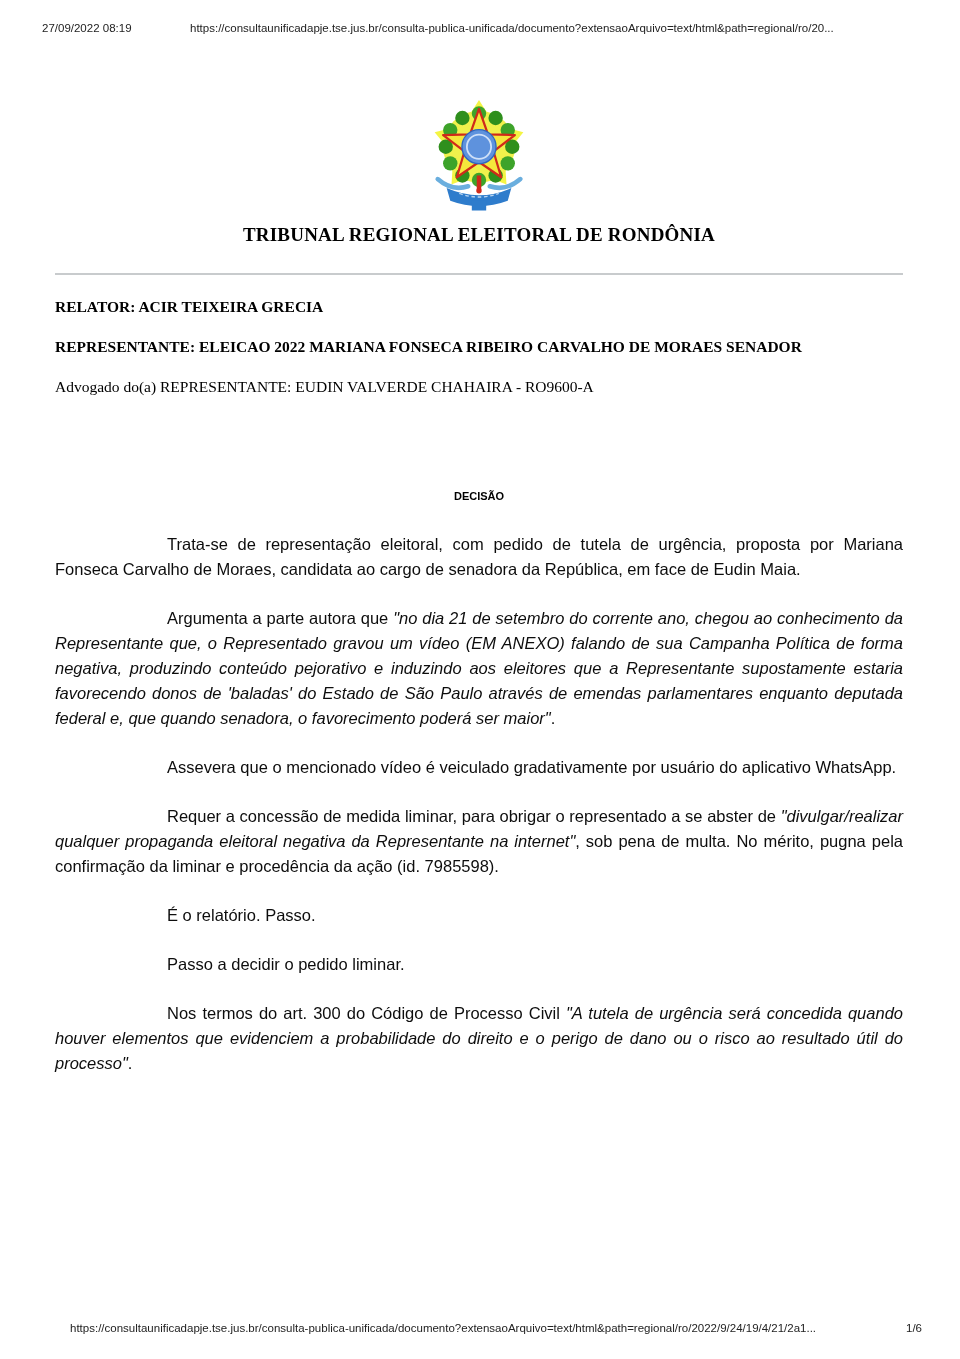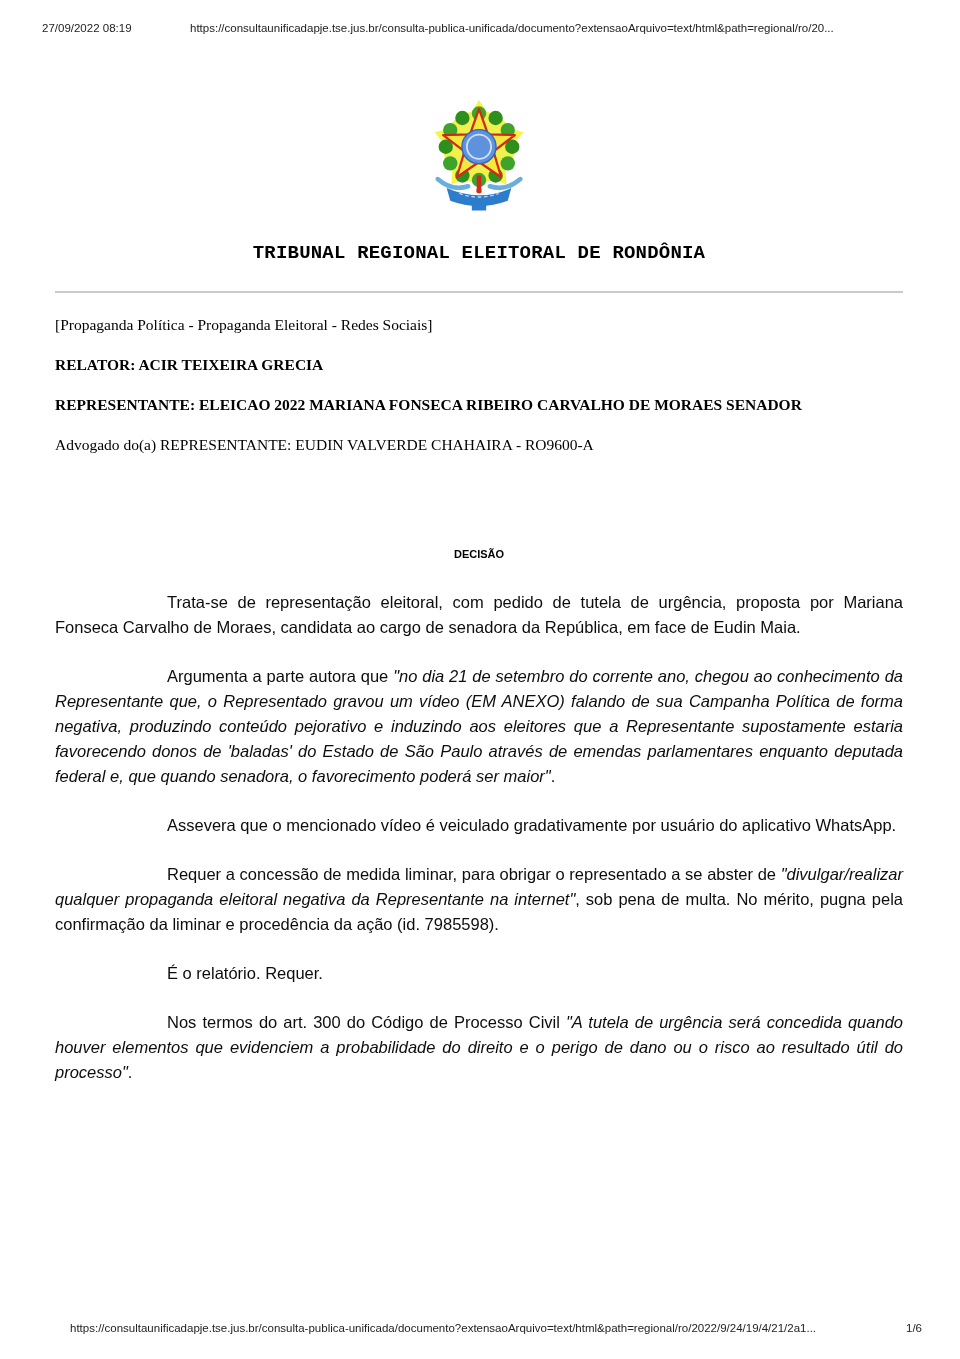--- a/index.html
+++ b/index.html
@@ -29,23 +29,23 @@
   .print-footer .pf-url  { position: absolute; left: 70px; right: 90px; white-space: nowrap; overflow: hidden; }
   .print-footer .pf-page { position: absolute; right: 38px; white-space: nowrap; }
 
   
   .doc { padding: 100px 57px 0 55px; }
 
   .emblem-wrap { text-align: center; height: 115px; }
   .emblem-wrap svg { display: inline-block; }
 
   .court-title {
-    margin-top: 27px;
+    margin-top: 9px;
     text-align: center;
-    font-family: Liberation Mono, monospace;
+    font-family: Liberation Serif, serif;
     font-weight: bold;
     font-size: 19px;
     letter-spacing: 0.2px;
     color: #000;
   }
   .title-rule {
     border: none;
     border-top: 2px solid #c8cbcd;
     margin-top: 27px;
     margin-bottom: 22px;
@@ -120,33 +120,33 @@
         <path d="M24,98 Q60,114 96,98 L92,112 Q60,124 28,112 Z" fill="#2e7ccc"></path>
         <rect x="52" y="112" width="16" height="11" fill="#2e7ccc"></rect>
         <path d="M38,104 Q60,112 82,104" stroke="#bcd7f2" stroke-width="1.5" fill="none" stroke-dasharray="4 3"></path>
       </svg>
     </div>
 
     <h1 class="court-title">TRIBUNAL REGIONAL ELEITORAL DE RONDÔNIA</h1>
     <hr class="title-rule">
 
     <div class="case-block">
-      <div class="case-line">[Propaganda Política - Propaganda Eleitoral - Redes Sociais]</div>
       <div class="case-line bold">RELATOR: ACIR TEIXEIRA GRECIA</div>
       <div class="case-line bold">REPRESENTANTE: ELEICAO 2022 MARIANA FONSECA RIBEIRO CARVALHO DE MORAES SENADOR</div>
       <div class="case-line">Advogado do(a) REPRESENTANTE: EUDIN VALVERDE CHAHAIRA - RO9600-A</div>
     </div>
 
     <h2 class="decision-heading">DECISÃO</h2>
     <div class="decision-body">
         <p><span>Trata-se de representação eleitoral, com pedido de tutela de urgência, proposta por Mariana Fonseca Carvalho de Moraes, candidata ao cargo de senadora da República, em face de Eudin Maia.</span></p>
         <p><span>Argumenta a parte autora que </span><span style="font-style: italic;">"no dia 21 de setembro do corrente ano, chegou ao conhecimento da Representante que, o Representado gravou um vídeo (EM ANEXO) falando de sua Campanha Política de forma negativa, produzindo conteúdo pejorativo e induzindo aos eleitores que a Representante supostamente estaria favorecendo donos de 'baladas' do Estado de São Paulo através de emendas parlamentares enquanto deputada federal e, que quando senadora, o favorecimento poderá ser maior"</span><span>.</span></p>
         <p><span>Assevera que o mencionado vídeo é veiculado gradativamente por usuário do aplicativo WhatsApp.</span></p>
         <p><span>Requer a concessão de medida liminar, para obrigar o representado a se abster de </span><span style="font-style: italic;">"divulgar/realizar qualquer propaganda eleitoral negativa da Representante na internet"</span><span>, sob pena de multa. No mérito, pugna pela confirmação da liminar e procedência da ação (id. 7985598).</span></p>
-        <p><span>É o relatório. Requer.</span></p>
+        <p><span>É o relatório. Passo.</span></p>
+        <p><span>Passo a decidir o pedido liminar.</span></p>
         <p><span>Nos termos do art. 300 do Código de Processo Civil </span><span style="font-style: italic;">"A tutela de urgência será concedida quando houver elementos que evidenciem a probabilidade do direito e o perigo de dano ou o risco ao resultado útil do processo"</span><span>.</span></p>
       </div>
 
   </div>
 
   <div class="print-footer">
     <span class="pf-url">https://consultaunificadapje.tse.jus.br/consulta-publica-unificada/documento?extensaoArquivo=text/html&amp;path=regional/ro/2022/9/24/19/4/21/2a1...</span>
     <span class="pf-page">1/6</span>
   </div>
 

